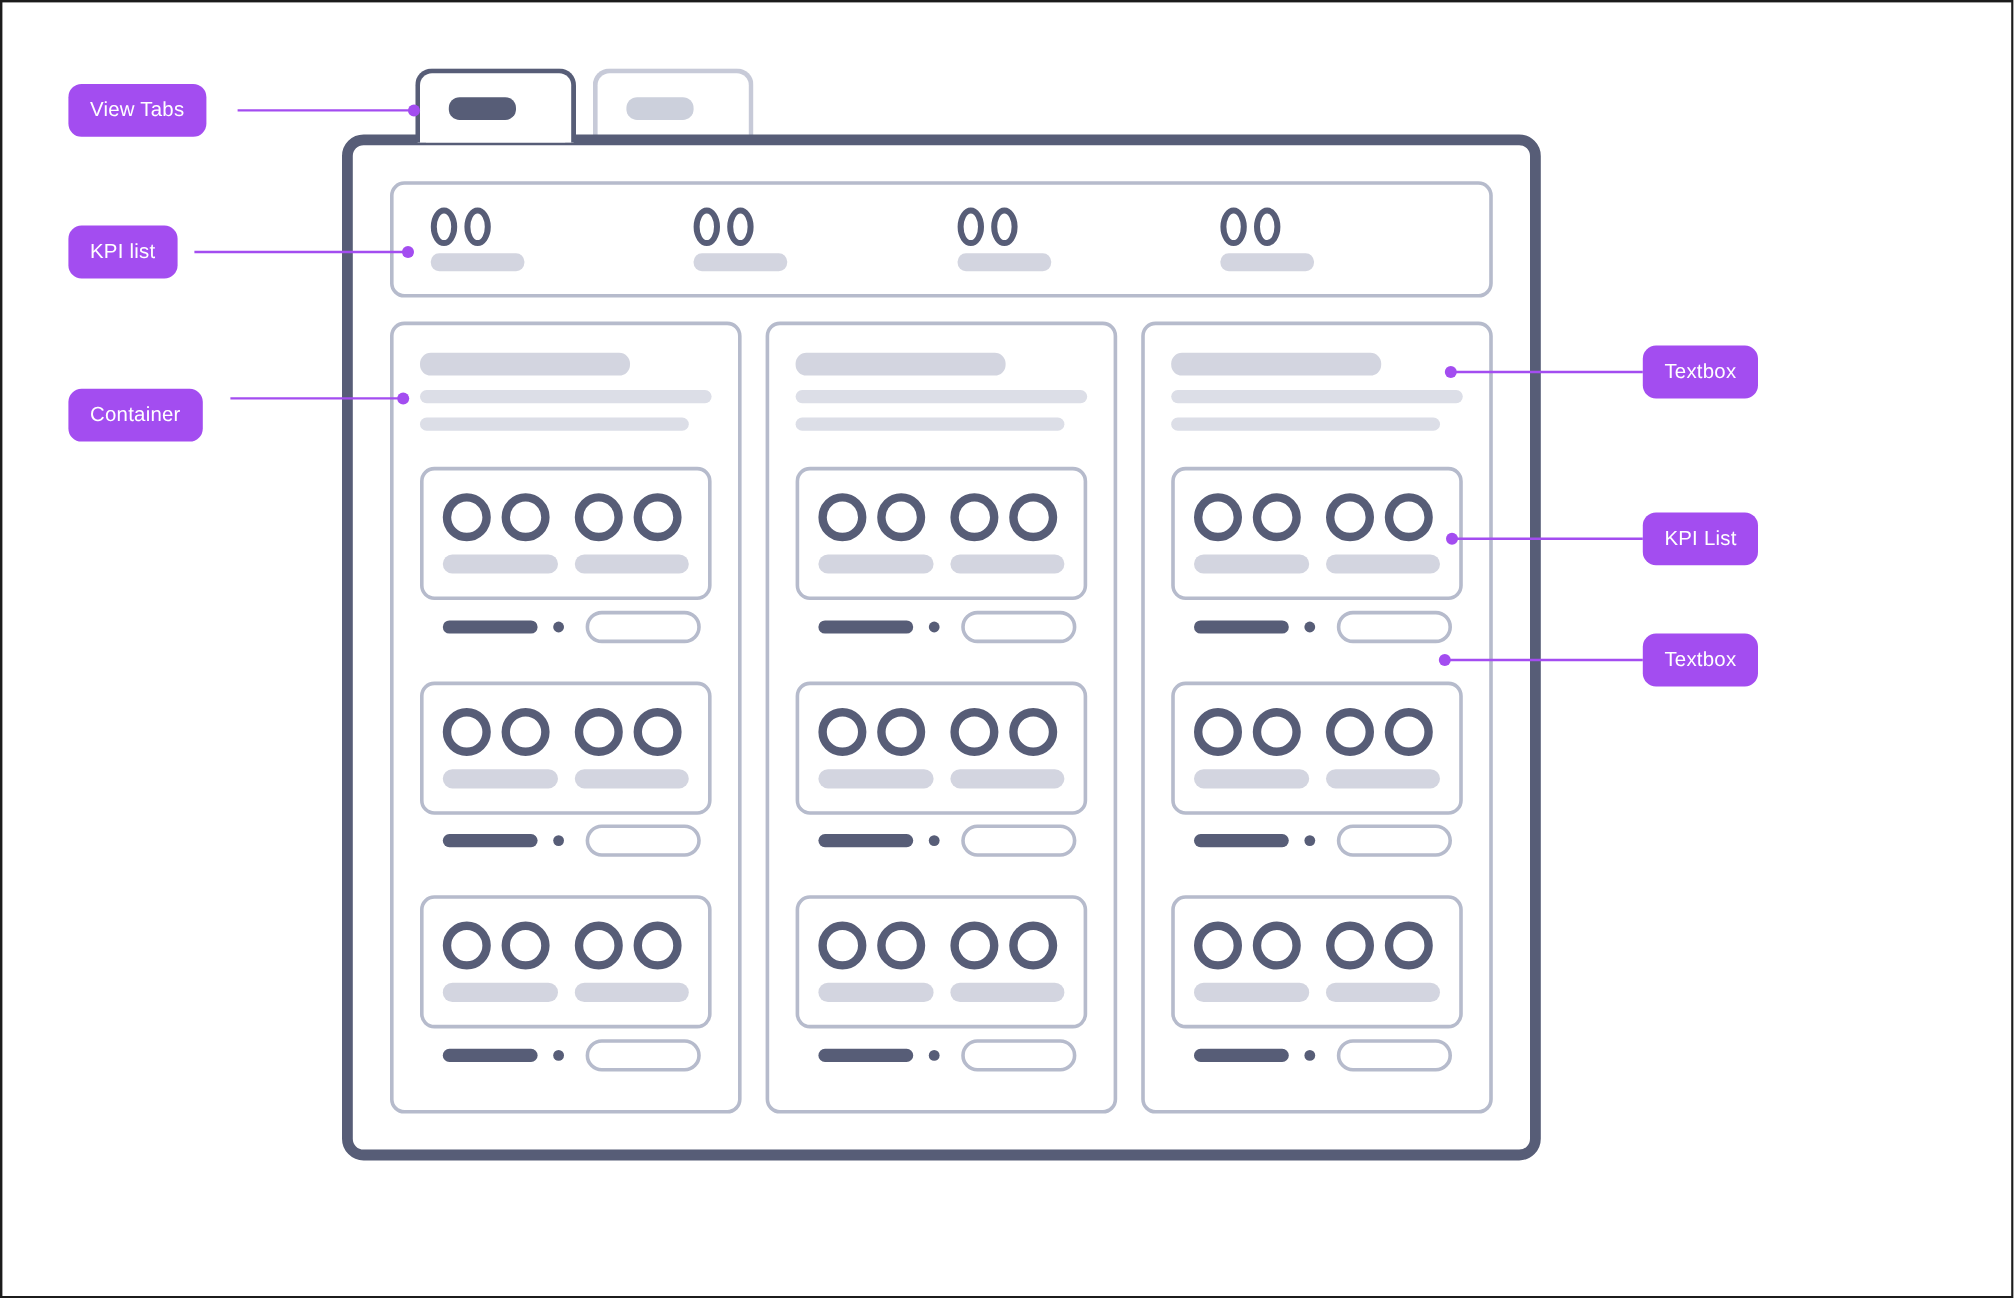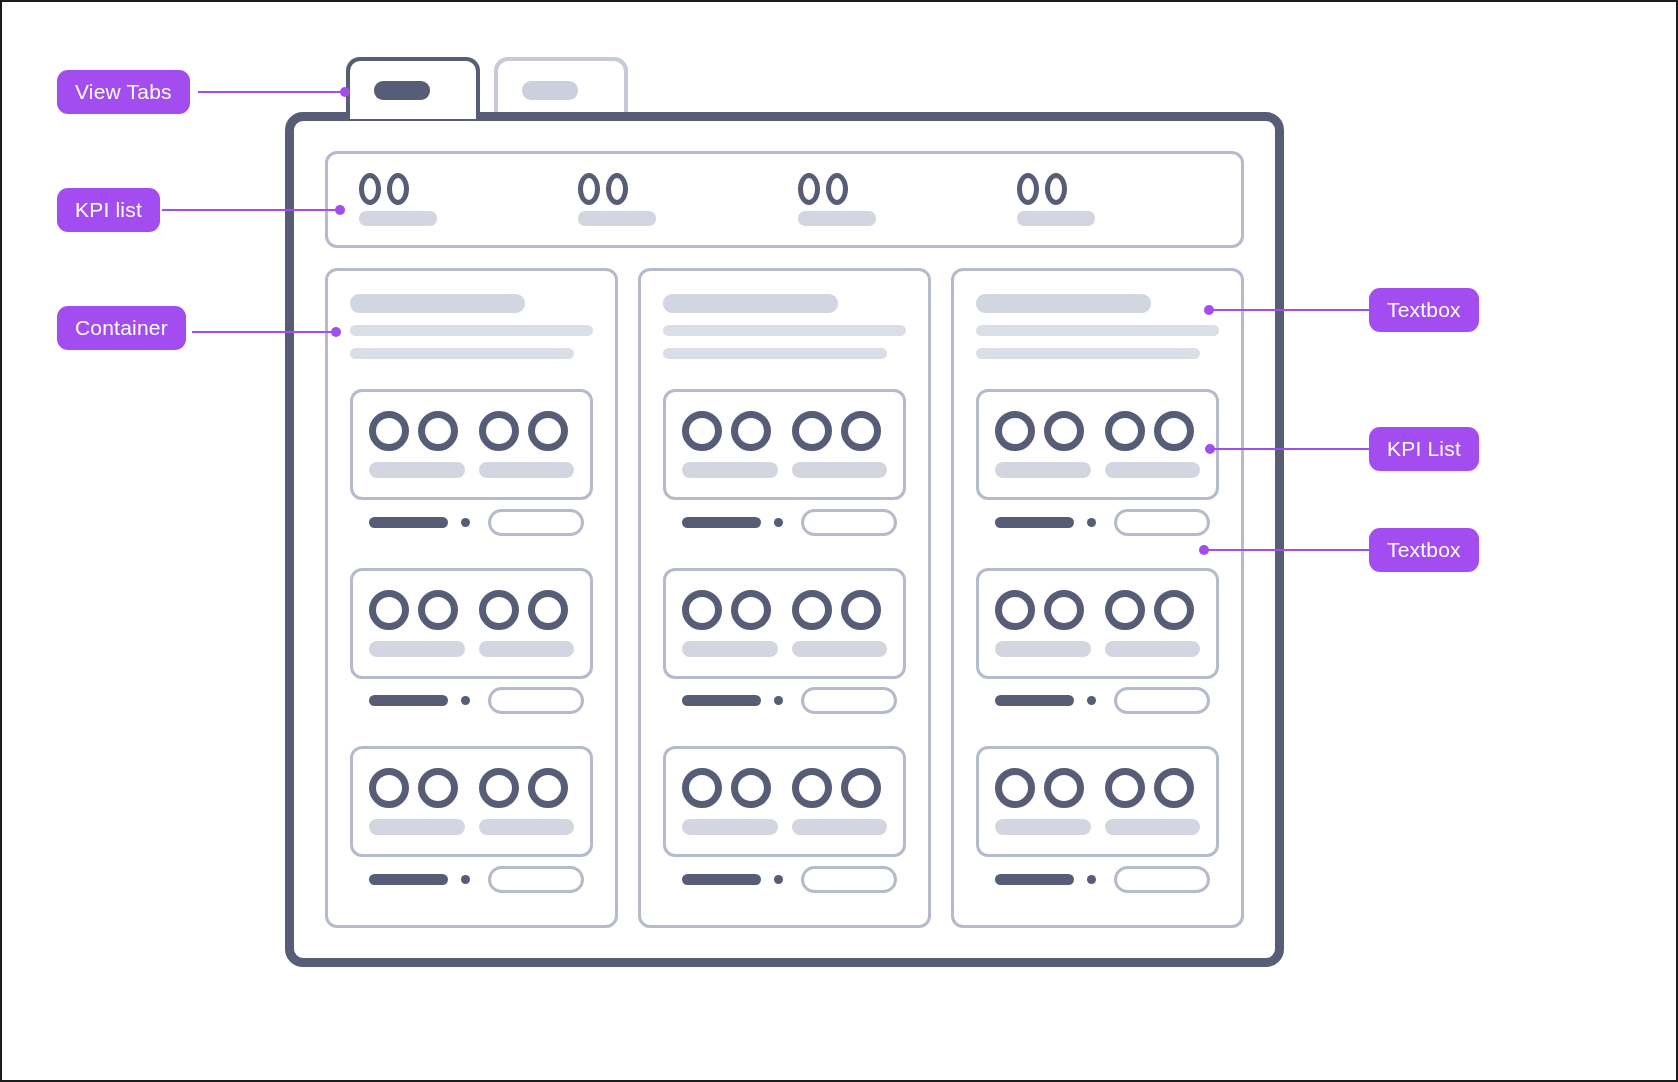--- a/index.html
+++ b/index.html
@@ -33,21 +33,21 @@
 
   
   .badge {
     position: absolute;
     display: flex;
     align-items: center;
     justify-content: center;
     background: #a34df0;
     color: #ffffff;
     border-radius: 11px;
-    font-size: 21px;
+    font-size: 17px;
     font-family: "Liberation Sans", sans-serif;
     letter-spacing: 0.2px;
     padding: 0 18px;
     height: 44px;
     box-sizing: border-box;
     white-space: nowrap;
     z-index: 40;
   }
 
   
@@ -262,21 +262,21 @@
     <circle cx="1208" cy="447" r="5" fill="#a34df0"></circle>
 
     <line x1="1203" y1="548" x2="1367" y2="548" stroke="#a34df0" stroke-width="2"></line>
     <circle cx="1202" cy="548" r="5" fill="#a34df0"></circle>
   </svg>
 
   <div class="badge" style="left:55px; top:68px;">View Tabs</div>
 
   <div class="badge" style="left:55px; top:186px;">KPI list</div>
 
-  <div class="badge" style="left:55px; top:304px;">Container</div>
+  <div class="badge" style="left:55px; top:322px;">Container</div>
 
   <div class="badge" style="left:1367px; top:286px;">Textbox</div>
 
   <div class="badge" style="left:1367px; top:425px;">KPI List</div>
 
   <div class="badge" style="left:1367px; top:526px;">Textbox</div>
 
   <div class="tab active" style="left:344px; top:55px; width:134px; height:62px;">
     <div class="tab-pill"></div>
   </div>

